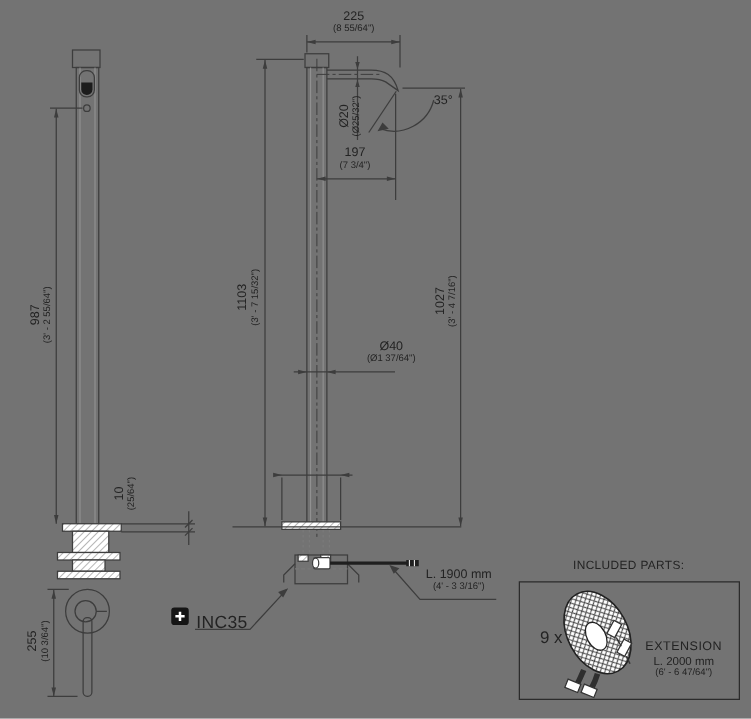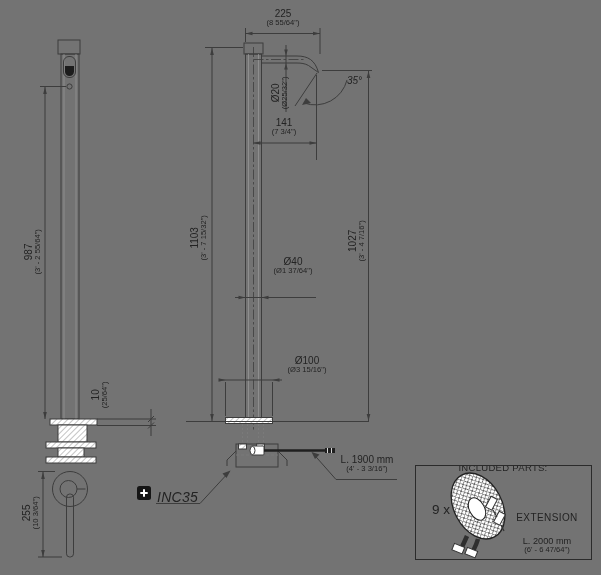--- a/index.html
+++ b/index.html
@@ -5,30 +5,30 @@
   html,body{margin:0;padding:0;background:#fff;}
   #canvas{
     position:relative;width:601px;height:575px;background:#737373;overflow:hidden;
     font-family:"Liberation Sans", sans-serif;color:#222;
   }
   svg{position:absolute;left:0;top:0;}
   .lbl{position:absolute;text-align:center;line-height:1.12;white-space:nowrap;color:#232323;}
   .v{font-size:10px;}
   .i{font-size:7.6px;}
   .rot{transform:rotate(-90deg);}
-  .left{text-align:left;font-style:italic;}
+  .left{text-align:left;}
   .box{
     position:absolute;left:415px;top:465px;width:175px;height:93px;
     border:1.5px solid #2b2b2b;background:transparent;
   }
-  .inc-title{position:absolute;left:428px;top:448px;width:150px;font-size:9.5px;letter-spacing:.3px;margin-top:15px;}
+  .inc-title{position:absolute;left:428px;top:448px;width:150px;font-size:9.5px;letter-spacing:.3px;}
   .qty{position:absolute;left:425px;top:502px;width:32px;font-size:13.5px;}
   .ext{position:absolute;left:506px;top:512px;width:82px;}
   .ext .n{font-size:10px;letter-spacing:.4px;}
-  .ext .l{font-size:9.2px;margin-top:13px;}
+  .ext .l{font-size:9.2px;margin-top:1px;}
   .ext .f{font-size:7.6px;}
   .model{position:absolute;left:157px;top:490px;width:46px;font-size:14px;letter-spacing:.3px;}
 </style>
 </head>
 <body>
 
 <div id="canvas">
 
 <svg width="601" height="575" viewBox="0 0 601 575">
   <defs>
@@ -211,21 +211,21 @@
     <div class="v">225</div>
     <div class="i">(8 55/64")</div>
   </div>
 
   <div class="lbl rot" style="left:243px;top:83px;width:74px;">
     <div class="v">Ø20</div>
     <div class="i">(Ø25/32")</div>
   </div>
 
   <div class="lbl" style="left:239px;top:117px;width:90px;">
-    <div class="v">141</div>
+    <div class="v">197</div>
     <div class="i">(7 3/4")</div>
   </div>
 
   <div class="lbl left" style="left:347px;top:75px;width:30px;">
     <div class="v">35°</div>
   </div>
 
   <div class="lbl rot" style="left:144px;top:228px;width:110px;">
     <div class="v">1103</div>
     <div class="i">(3' - 7 15/32")</div>
@@ -239,29 +239,25 @@
   <div class="lbl rot" style="left:-23px;top:242px;width:112px;">
     <div class="v">987</div>
     <div class="i">(3' - 2 55/64")</div>
   </div>
 
   <div class="lbl rot" style="left:69px;top:385px;width:62px;">
     <div class="v">10</div>
     <div class="i">(25/64")</div>
   </div>
 
-  <div class="lbl" style="left:248px;top:256px;width:90px;">
+  <div class="lbl" style="left:248px;top:272px;width:90px;padding-left:20px;">
     <div class="v">Ø40</div>
     <div class="i">(Ø1 37/64")</div>
   </div>
 
-  <div class="lbl" style="left:262px;top:355px;width:90px;">
-    <div class="v">Ø100</div>
-    <div class="i">(Ø3 15/16")</div>
-  </div>
 
   <div class="lbl rot" style="left:-14px;top:503px;width:90px;">
     <div class="v">255</div>
     <div class="i">(10 3/64")</div>
   </div>
 
   <div class="lbl" style="left:322px;top:454px;width:90px;">
     <div class="v">L. 1900 mm</div>
     <div class="i">(4' - 3 3/16")</div>
   </div>

